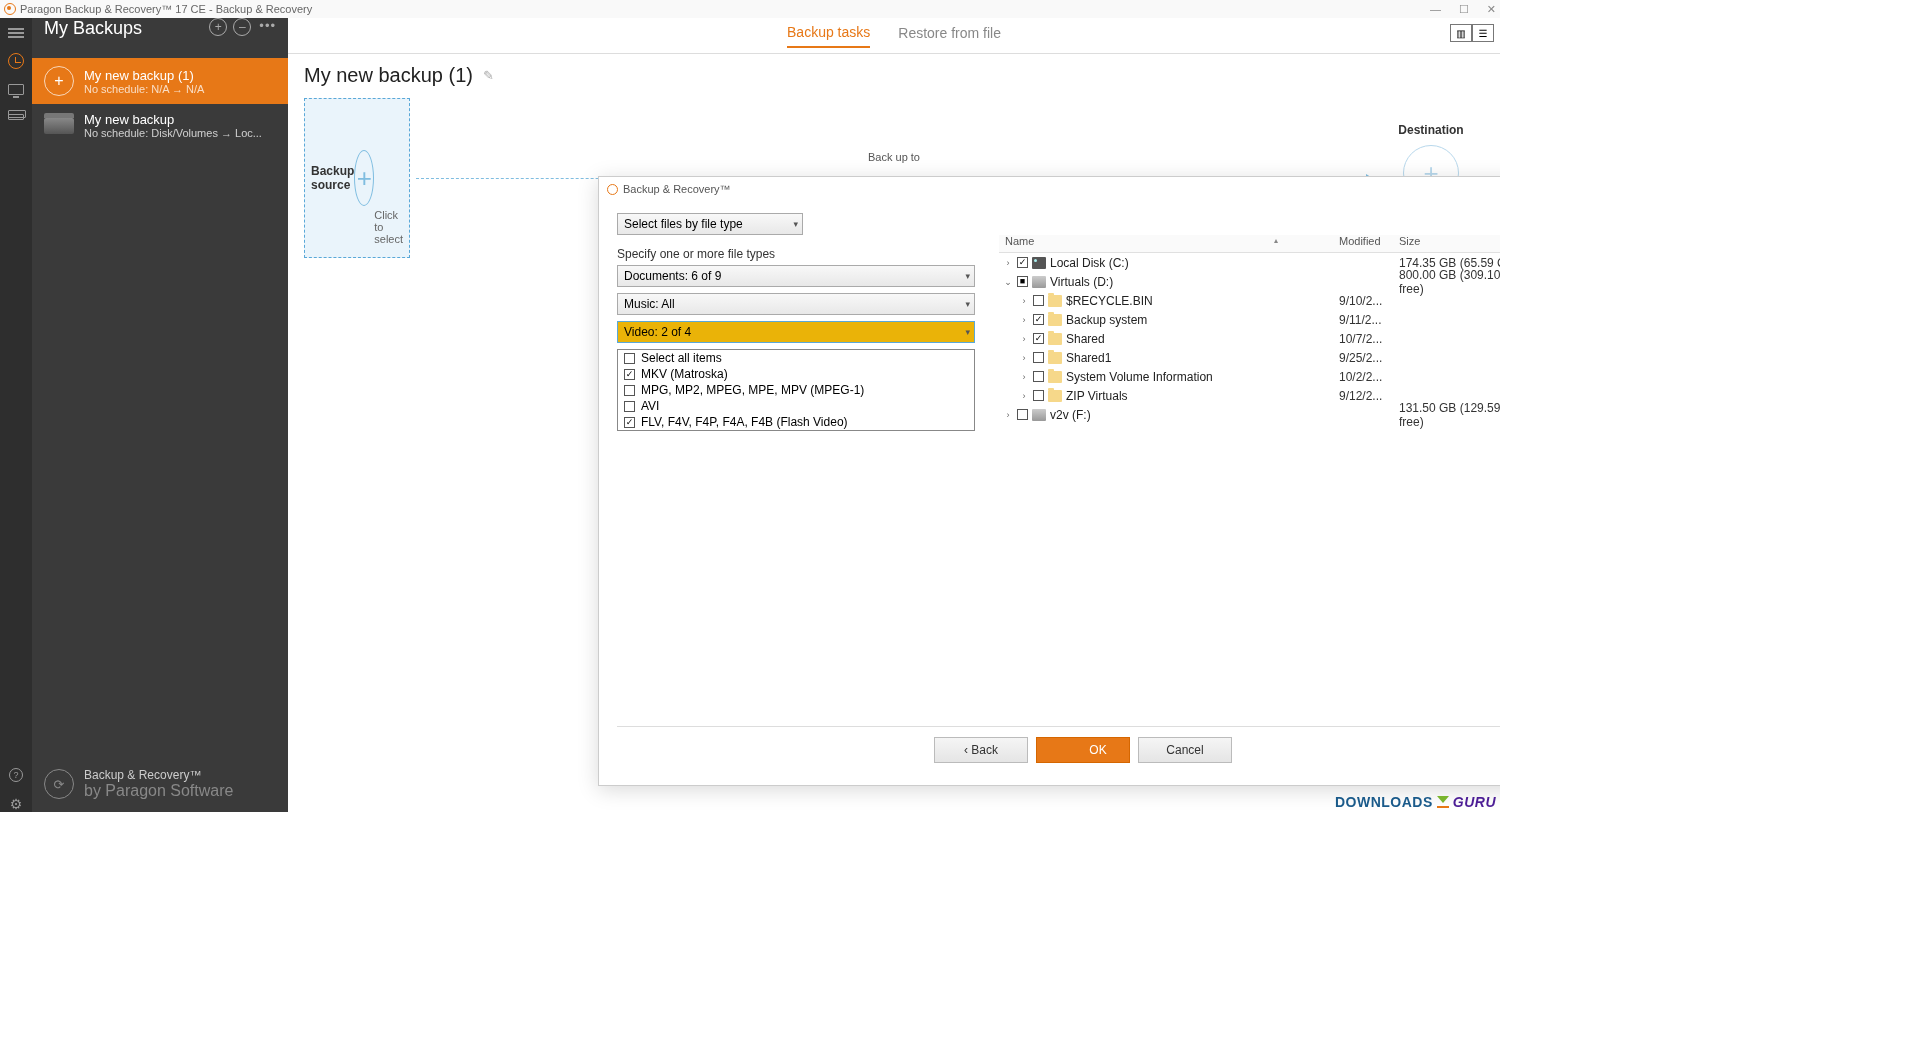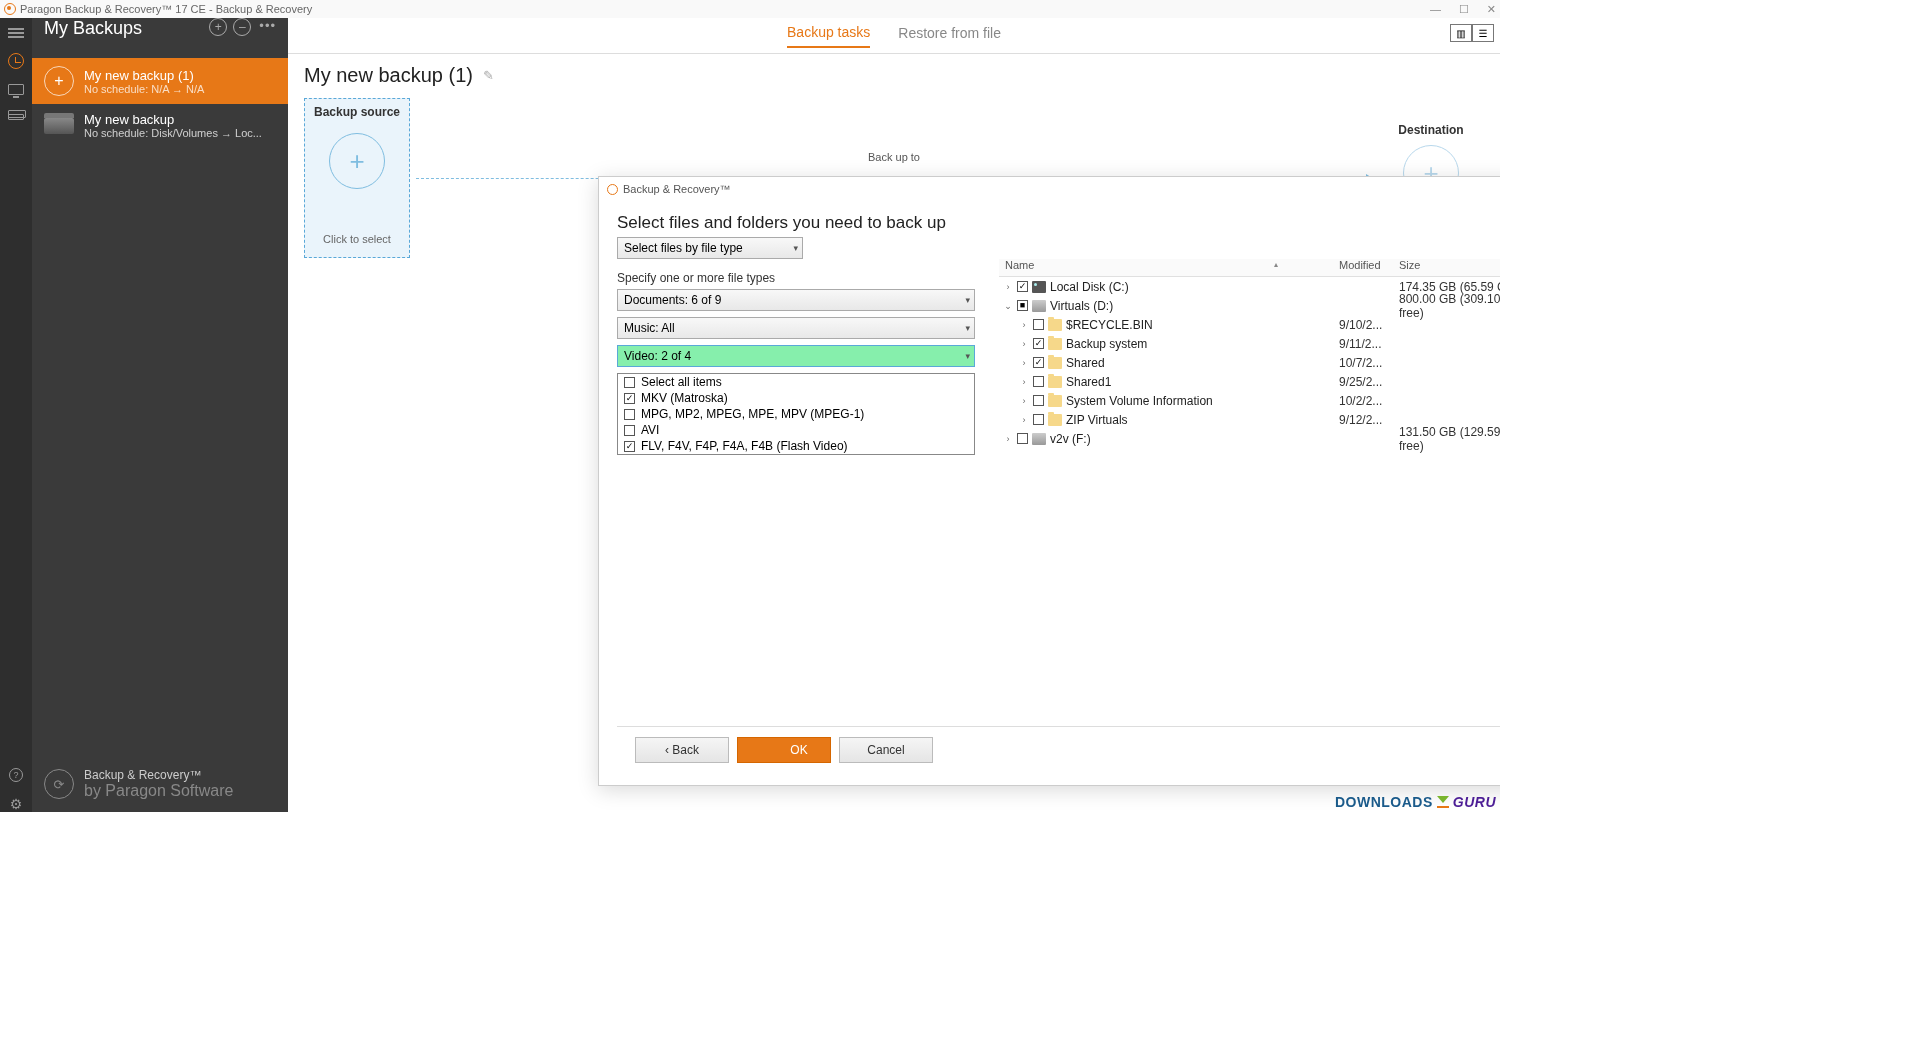--- a/index.html
+++ b/index.html
@@ -57,21 +57,21 @@
 .tabs .tab { color: #888; font-size: 14px; padding-bottom: 6px; cursor:pointer; }
 .tabs .tab.active { color: #e77817; border-bottom: 2px solid #e77817; }
 .tabs .viewbtns { position:absolute; right:6px; top:6px; display:flex; }
 .tabs .vb { width:22px; height:18px; border:1px solid #777; display:flex; align-items:center; justify-content:center; font-size:10px; }
 
 .page-title-row { display:flex; align-items:center; padding: 10px 16px 6px; gap:10px; }
 .page-title-row h2 { font-size: 20px; font-weight: 400; color:#222; }
 .page-title-row .edit { color:#aaa; font-size:13px; }
 
 .flow { display:flex; align-items:center; padding: 0 16px; height: 170px; }
-.src-box { width:106px; height:160px; border:1px dashed #5aa8d8; background:#eaf4fb; display:flex; flex-direction:column; align-items:center; padding:6px; }
+.src-box { width:106px; height:160px; border:1px dashed #5aa8d8; background:#eaf4fb; display:flex; align-items:center; padding:6px; }
 .src-box .lbl { font-size:12px; font-weight:600; color:#333; }
 .src-box .pluscirc { width:56px;height:56px;border:1.5px solid #7fbde0;border-radius:50%;margin:14px 0;display:flex;align-items:center;justify-content:center;color:#7fbde0;font-size:26px;font-weight:300;}
 .src-box .cts { font-size:11px; color:#666; margin-top:auto; margin-bottom:6px; }
 .arrow-line { flex:1; border-top:1.5px dashed #7fbde0; position:relative; margin:0 6px; }
 .arrow-line .midlbl { position:absolute; top:-28px; left:50%; transform:translateX(-50%); font-size:11px; color:#555; }
 .arrow-line::after { content:""; position:absolute; right:-2px; top:-5px; border-left:8px solid #7fbde0; border-top:5px solid transparent; border-bottom:5px solid transparent; }
 .dest-box { width:106px; display:flex; flex-direction:column; align-items:center; }
 .dest-box .lbl { font-size:12px; font-weight:600; color:#333; margin-bottom:8px; }
 .dest-box .pluscirc { width:56px;height:56px;border:1.5px solid #b8d8ec;border-radius:50%;display:flex;align-items:center;justify-content:center;color:#b8d8ec;font-size:26px;font-weight:300;}
 .dest-box .cts { font-size:11px; color:#888; margin-top:20px; }
@@ -83,21 +83,21 @@
 .dialog-titlebar .close { margin-left:auto; font-size:15px; color:#555; cursor:pointer; }
 .dialog-body { padding: 12px 18px; flex:1; display:flex; flex-direction:column; }
 .dialog h3 { font-size:17px; font-weight:400; color:#222; margin-bottom:4px; }
 .dialog .desc { font-size:12px; color:#555; margin-bottom:10px; }
 
 .sel { width:186px; height:22px; border:1px solid #aaa; background:linear-gradient(#f8f8f8,#e8e8e8); font-size:12px; padding:0 6px; display:flex; align-items:center; position:relative; cursor:pointer; }
 .sel::after { content:"▾"; position:absolute; right:4px; font-size:9px; color:#555; }
 .speclbl { font-size:12px; color:#333; margin:12px 0 4px; }
 .widesel { width:358px; height:22px; border:1px solid #aaa; background:linear-gradient(#f8f8f8,#e8e8e8); font-size:12px; padding:0 6px; display:flex; align-items:center; position:relative; margin-bottom:6px; cursor:pointer;}
 .widesel::after { content:"▾"; position:absolute; right:4px; font-size:9px; color:#555; }
-.widesel.open { background:#86efac; border-color:#5aa8d8; }
+.widesel.open { background:#eab308; border-color:#5aa8d8; }
 
 .dropdown { width:358px; border:1px solid #888; background:#fff; font-size:12px; }
 .dropdown .opt { padding:1px 6px; display:flex; align-items:center; gap:6px; }
 .dropdown .cb { width:11px;height:11px;border:1px solid #555;display:inline-flex;align-items:center;justify-content:center;font-size:9px;line-height:1; }
 
 .two-col { display:flex; gap:22px; }
 .leftcol { width:360px; }
 .tree { flex:1; font-size:12px; }
 .tree-header { display:flex; border-bottom:1px solid #e0e0e0; background:#fafafa; color:#555; font-size:11px; height:18px; align-items:flex-start; position:relative;}
 .tree-header .nh { flex:1; padding-left:6px; }
@@ -111,21 +111,21 @@
 .tree-row .fico.disk { background:linear-gradient(#ccc,#999); border-radius:1px; }
 .tree-row .fico.hdd { background:#555; border-radius:1px; position:relative; }
 .tree-row .fico.hdd::after{content:"";position:absolute;width:3px;height:3px;background:#aee;top:2px;left:2px;border-radius:50%;}
 .tree-row .fico.folder { background:#f6d88a; border-radius:1px; position:relative; }
 .tree-row .fico.folder::before { content:""; position:absolute; top:-2px; left:0; width:6px; height:2px; background:#f6d88a; border-radius:1px 1px 0 0;}
 .tree-row .nm { flex:1; color:#222; }
 .tree-row .mod { width:60px; color:#333; }
 .tree-row .sz { width:150px; color:#333; }
 .tree-row.ind1 { padding-left:20px; }
 
-.dialog-footer { border-top:1px solid #ddd; padding:10px 18px; display:flex; justify-content:flex-start; gap:8px; margin-top:auto;}
+.dialog-footer { border-top:1px solid #ddd; padding:10px 18px; display:flex; justify-content:center; gap:8px; margin-top:auto;}
 .btn { width:94px; height:26px; border:1px solid #bbb; background:linear-gradient(#f5f5f5,#e5e5e5); font-size:12px; color:#333; cursor:pointer; }
 .btn.primary { background:#e77817; border-color:#d56600; color:#fff;padding-left:30px; }
 
 .watermark { position:absolute; right:4px; bottom:2px; font-size:14px; font-weight:700; letter-spacing:0.5px; color:#1a5a8a; display:flex; align-items:center; gap:4px;}
 .watermark .g { font-style:italic; color:#4c1d95; }
 .watermark .dl { width:12px;height:12px; position:relative;}
 .watermark .dl::before{content:"";position:absolute;width:0;height:0;border-left:6px solid transparent;border-right:6px solid transparent;border-top:7px solid #7ab52e;top:0;}
 .watermark .dl::after{content:"";position:absolute;width:12px;height:2px;background:#e77817;bottom:0;}
 </style>
 </head>
@@ -223,21 +223,20 @@
       </div>
     </div>
 
     <div class="dialog">
       <div class="dialog-titlebar">
         <span class="logo"></span>
         <span>Backup &amp; Recovery™</span>
         <span class="close">✕</span>
       </div>
       <div class="dialog-body">
-        <h3>Select files and folders you need to back up</h3>
         <div class="sel">Select files by file type</div>
 
         <div class="two-col">
           <div class="leftcol">
             <div class="speclbl">Specify one or more file types</div>
             <div class="widesel">Documents: 6 of 9</div>
             <div class="widesel">Music: All</div>
             <div class="widesel open">Video: 2 of 4</div>
             <div class="dropdown" id="video-dd">
                 <div class="opt">

